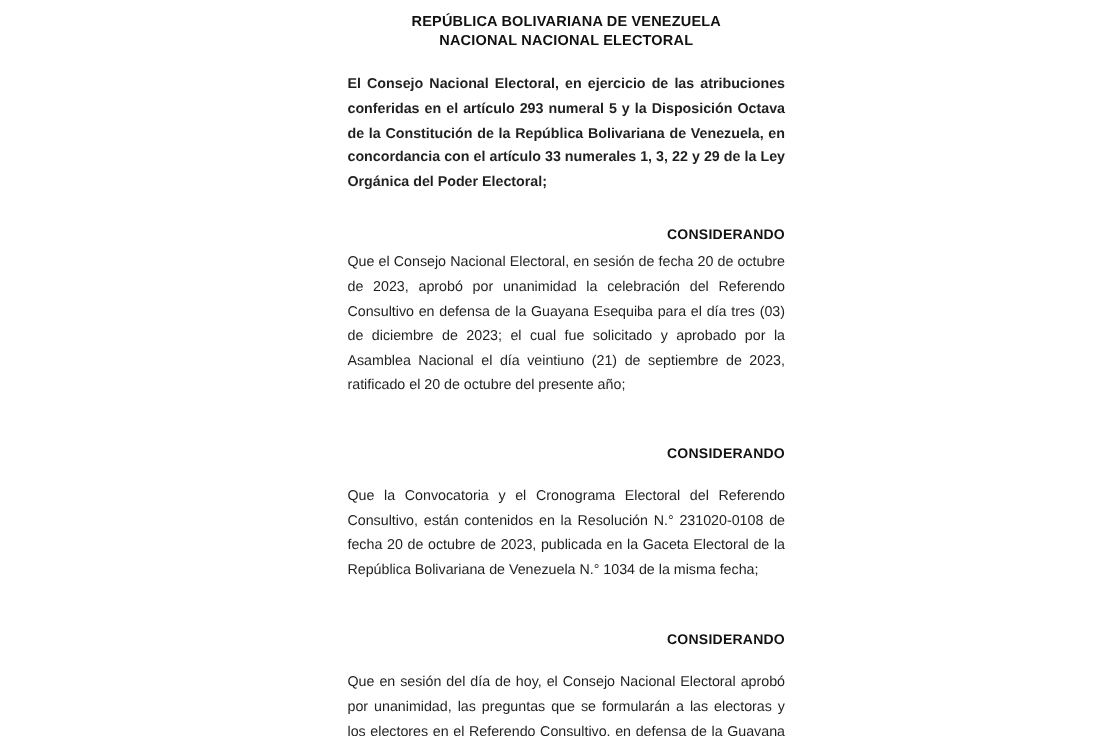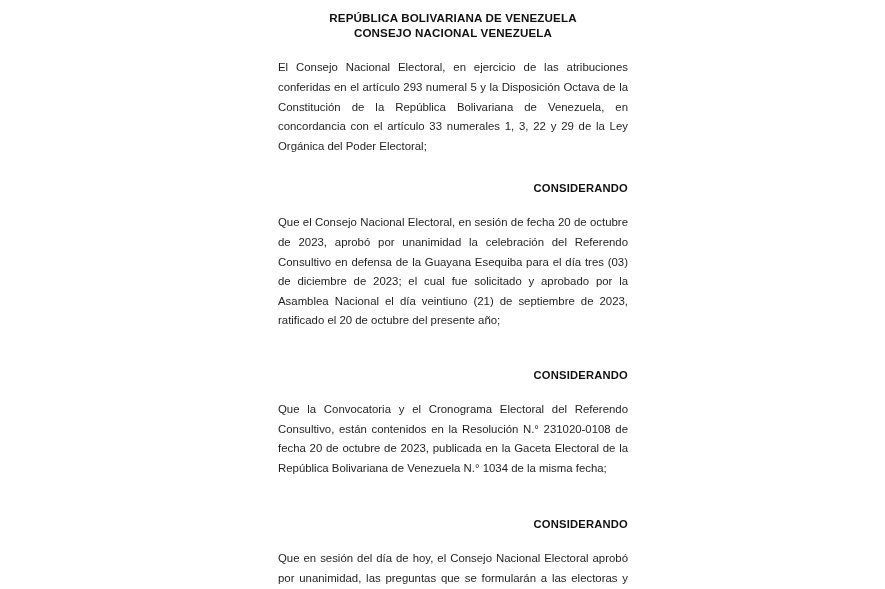--- a/index.html
+++ b/index.html
@@ -45,37 +45,37 @@
     letter-spacing: 0.2px;
     color: #111111;
   }
   .body-par {
     text-align: justify;
     font-size: 11.4px;
     line-height: 19.6px;
     color: #1f1f1f;
     hyphens: none;
   }
-  .sp-intro { margin-top: 18px; }
+  .sp-intro { margin-top: 18px; font-weight: bold; }
   .sp-heading-1 { margin-top: 26px; }
-  .sp-par-1 { margin-top: 19px; }
+  .sp-par-1 { margin-top: 7px; }
   .sp-heading-2 { margin-top: 38px; }
   .sp-par-2 { margin-top: 19px; }
   .sp-heading-3 { margin-top: 40px; }
   .sp-par-3 { margin-top: 19px; }
 </style>
 </head>
 <body>
 
 <div class="page">
   <div class="column">
 
     <div class="title-block">
       <span class="title-line">REPÚBLICA BOLIVARIANA DE VENEZUELA</span>
-      <span class="title-line">CONSEJO NACIONAL VENEZUELA</span>
+      <span class="title-line">NACIONAL NACIONAL ELECTORAL</span>
     </div>
 
     <p class="body-par sp-intro">El Consejo Nacional Electoral, en ejercicio de las atribuciones conferidas en el artículo 293 numeral 5 y la Disposición Octava de la Constitución de la República Bolivariana de Venezuela, en concordancia con el artículo 33 numerales 1, 3, 22 y 29 de la Ley Orgánica del Poder Electoral;</p>
 
     <div class="section-heading sp-heading-1">CONSIDERANDO</div>
     <p class="body-par sp-par-1">Que el Consejo Nacional Electoral, en sesión de fecha 20 de octubre de 2023, aprobó por unanimidad la celebración del Referendo Consultivo en defensa de la Guayana Esequiba para el día tres (03) de diciembre de 2023; el cual fue solicitado y aprobado por la Asamblea Nacional el día veintiuno (21) de septiembre de 2023, ratificado el 20 de octubre del presente año;</p>
 
     <div class="section-heading sp-heading-2">CONSIDERANDO</div>
     <p class="body-par sp-par-2">Que la Convocatoria y el Cronograma Electoral del Referendo Consultivo, están contenidos en la Resolución N.° 231020-0108 de fecha 20 de octubre de 2023, publicada en la Gaceta Electoral de la República Bolivariana de Venezuela N.° 1034 de la misma fecha;</p>
 

